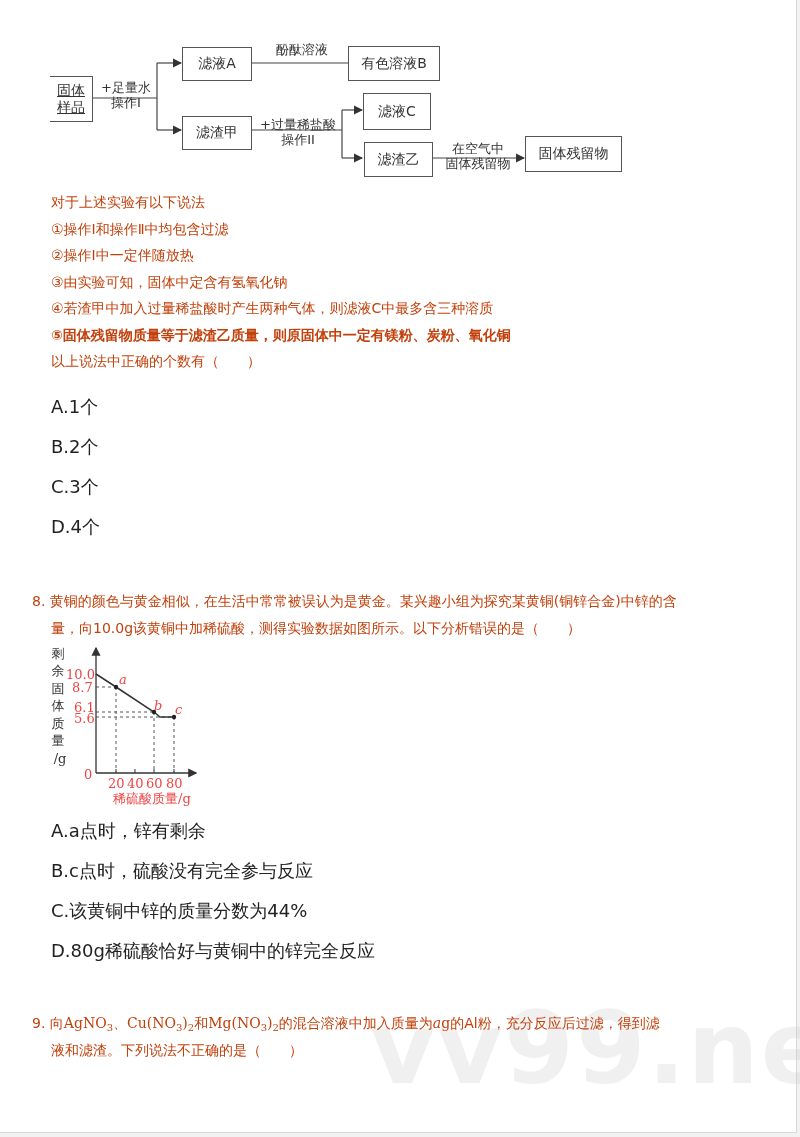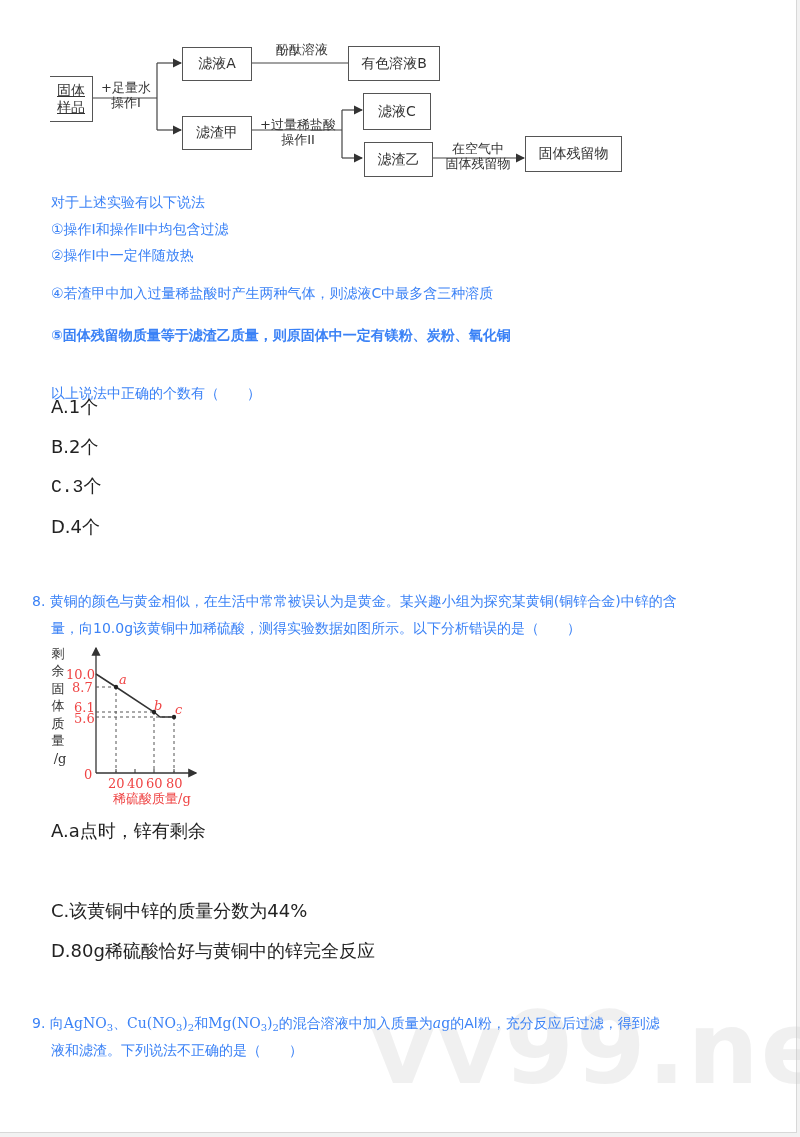--- a/index.html
+++ b/index.html
@@ -5,21 +5,21 @@
   html, body { margin: 0; padding: 0; }
   body {
     width: 800px; height: 1137px; background: #f2f2f2; position: relative; overflow: hidden;
     font-family: "DejaVu Sans", "Liberation Sans", sans-serif; color: #222;
   }
   .page {
     position: absolute; left: 0; top: 0; width: 796px; height: 1132px;
     background: #ffffff; border-right: 1px solid #d8d8d8; border-bottom: 1px solid #d8d8d8;
   }
   .abs { position: absolute; }
-  .txt { font-size: 14px; line-height: 18px; white-space: nowrap; color: #3b82f6; }
+  .txt { font-size: 14px; line-height: 18px; white-space: nowrap; color: #c2410c; }
   .serif { font-family: "DejaVu Serif", "Liberation Serif", serif; }
   .box {
     position: absolute; border: 1px solid #555; background: #fff;
     font-size: 14px; display: flex; align-items: center; justify-content: center; color: #333;
   }
   .diagram-label { position: absolute; font-size: 13px; line-height: 15px; color: #333; text-align: center; white-space: nowrap; }
   svg { position: absolute; left: 0; top: 0; overflow: visible; }
   .opt { position: absolute; font-size: 18px; line-height: 18px; white-space: nowrap; color: #222; }
   .watermark {
     position: absolute; left: 370px; top: 990px; font-size: 100px; font-weight: bold;
@@ -94,27 +94,28 @@
       <div>固体残留物</div>
     </div>
     <div class="box" style="left:525px; top:136px; width:95px; height:34px;">
       <span>固体残留物</span>
     </div>
   </div>
 
   <div class="abs txt" style="left:51px; top:193px;">对于上述实验有以下说法</div>
   <div class="abs txt" style="left:51px; top:220px;">①操作Ⅰ和操作Ⅱ中均包含过滤</div>
   <div class="abs txt" style="left:51px; top:246px;">②操作Ⅰ中一定伴随放热</div>
-  <div class="abs txt" style="left:51px; top:284px;">④若渣甲中加入过量稀盐酸时产生两种气体，则滤液C中最多含三种溶质</div>
+  <div class="abs txt" style="left:51px; top:273px;">③由实验可知，固体中定含有氢氧化钠</div>
+  <div class="abs txt" style="left:51px; top:299px;">④若渣甲中加入过量稀盐酸时产生两种气体，则滤液C中最多含三种溶质</div>
   <div class="abs txt" style="left:51px; top:326px;font-weight:bold;">⑤固体残留物质量等于滤渣乙质量，则原固体中一定有镁粉、炭粉、氧化铜</div>
-  <div class="abs txt" style="left:51px; top:352px;margin-top:32px;">以上说法中正确的个数有（　　）</div>
+  <div class="abs txt" style="left:51px; top:352px;">以上说法中正确的个数有（　　）</div>
 
   <div class="opt" style="left:51px; top:398px;">A.1个</div>
   <div class="opt" style="left:51px; top:438px;">B.2个</div>
-  <div class="opt" style="left:51px; top:478px;font-family:Liberation Mono, monospace;">C.3个</div>
+  <div class="opt" style="left:51px; top:478px;">C.3个</div>
   <div class="opt" style="left:51px; top:518px;">D.4个</div>
 
   <div class="abs txt" style="left:32px; top:592px;">8. 黄铜的颜色与黄金相似，在生活中常常被误认为是黄金。某兴趣小组为探究某黄铜(铜锌合金)中锌的含</div>
   <div class="abs txt" style="left:51px; top:619px;">量，向10.0g该黄铜中加稀硫酸，测得实验数据如图所示。以下分析错误的是（　　）</div>
 
   <div>
     <svg width="800" height="820">
       <defs>
         <marker id="axarr" markerWidth="7" markerHeight="7" refX="6" refY="3.5" orient="auto">
           <path d="M0,0 L7,3.5 L0,7 z" fill="#333"></path>
@@ -165,20 +166,21 @@
     <div class="chart-lbl" style="left:146px; top:777px;">60</div>
     <div class="chart-lbl" style="left:166px; top:777px;">80</div>
     <div class="chart-lbl" style="left:113px; top:792px;">稀硫酸质量/g</div>
 
     <div class="chart-lbl" style="left:119px; top:673px; font-style:italic;">a</div>
     <div class="chart-lbl" style="left:154px; top:699px; font-style:italic;">b</div>
     <div class="chart-lbl" style="left:175px; top:703px; font-style:italic;">c</div>
   </div>
 
   <div class="opt" style="left:51px; top:822px;">A.a点时，锌有剩余</div>
+  <div class="opt" style="left:51px; top:862px;">B.c点时，硫酸没有完全参与反应</div>
   <div class="opt" style="left:51px; top:902px;">C.该黄铜中锌的质量分数为44%</div>
   <div class="opt" style="left:51px; top:942px;">D.80g稀硫酸恰好与黄铜中的锌完全反应</div>
 
   <div class="watermark">vv99.net</div>
 
   <div class="abs txt" style="left:32px; top:1014px;">
     <span>9.</span>
     <span>向</span><span class="serif"><span>AgNO</span><sub>3</sub></span><span>、</span><span class="serif"><span>Cu(NO</span><sub>3</sub><span>)</span><sub>2</sub></span><span>和</span><span class="serif"><span>Mg(NO</span><sub>3</sub><span>)</span><sub>2</sub></span><span>的混合溶液中加入质量为</span><span class="serif" style="font-style:italic;">a</span><span class="serif">g</span><span>的Al粉，充分反应后过滤，得到滤</span>
   </div>
   <div class="abs txt" style="left:51px; top:1041px;">液和滤渣。下列说法不正确的是（　　）</div>

